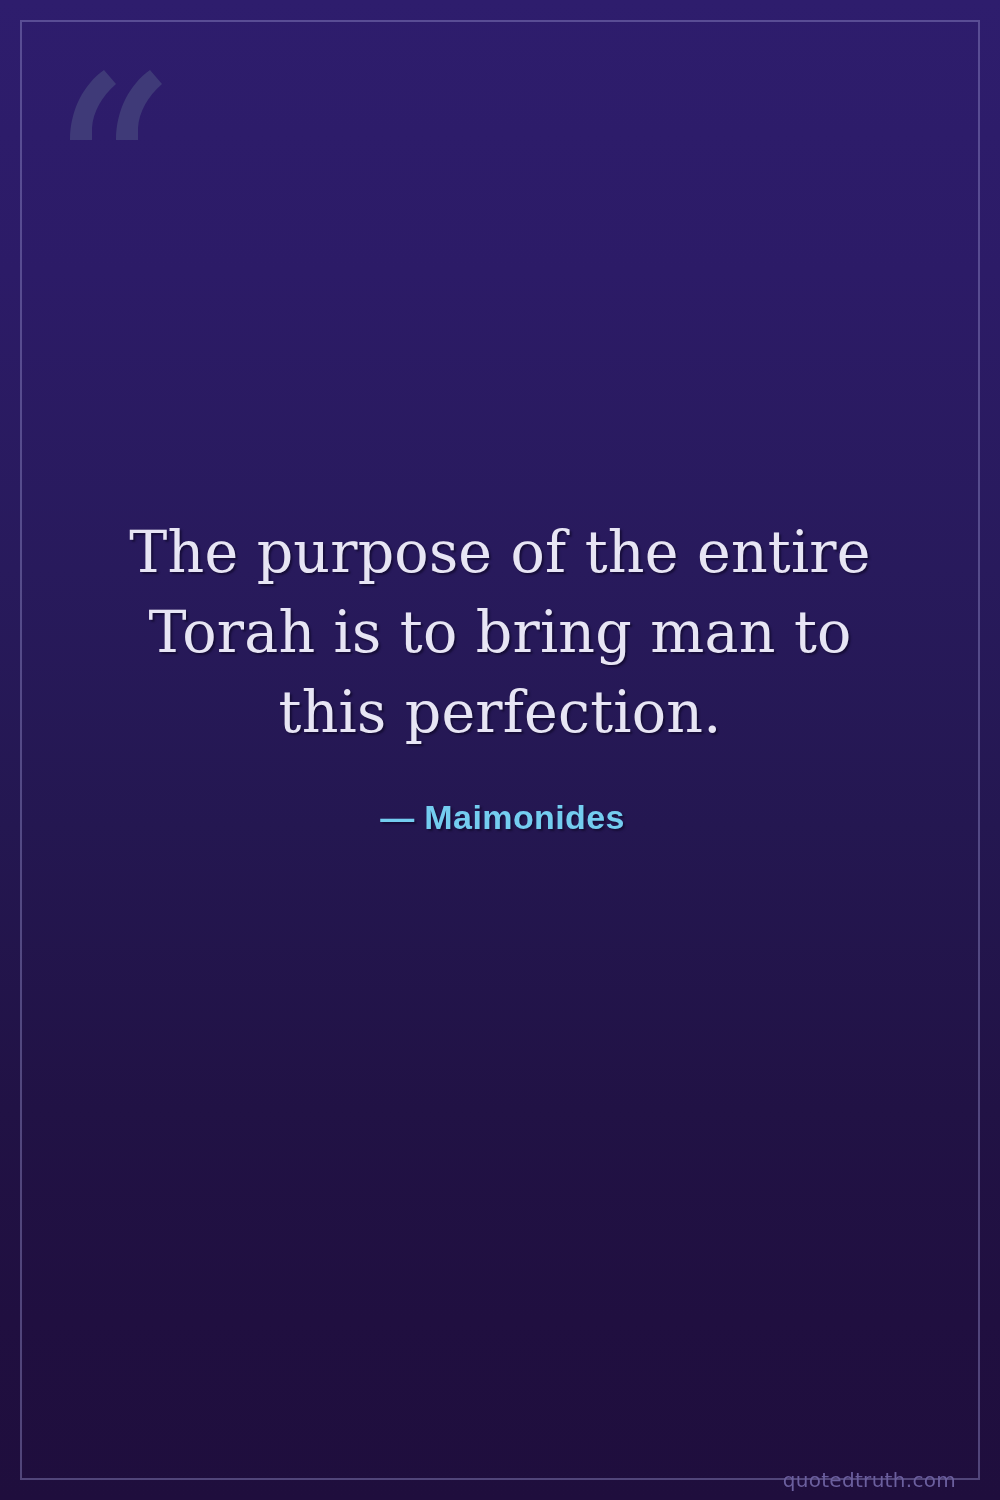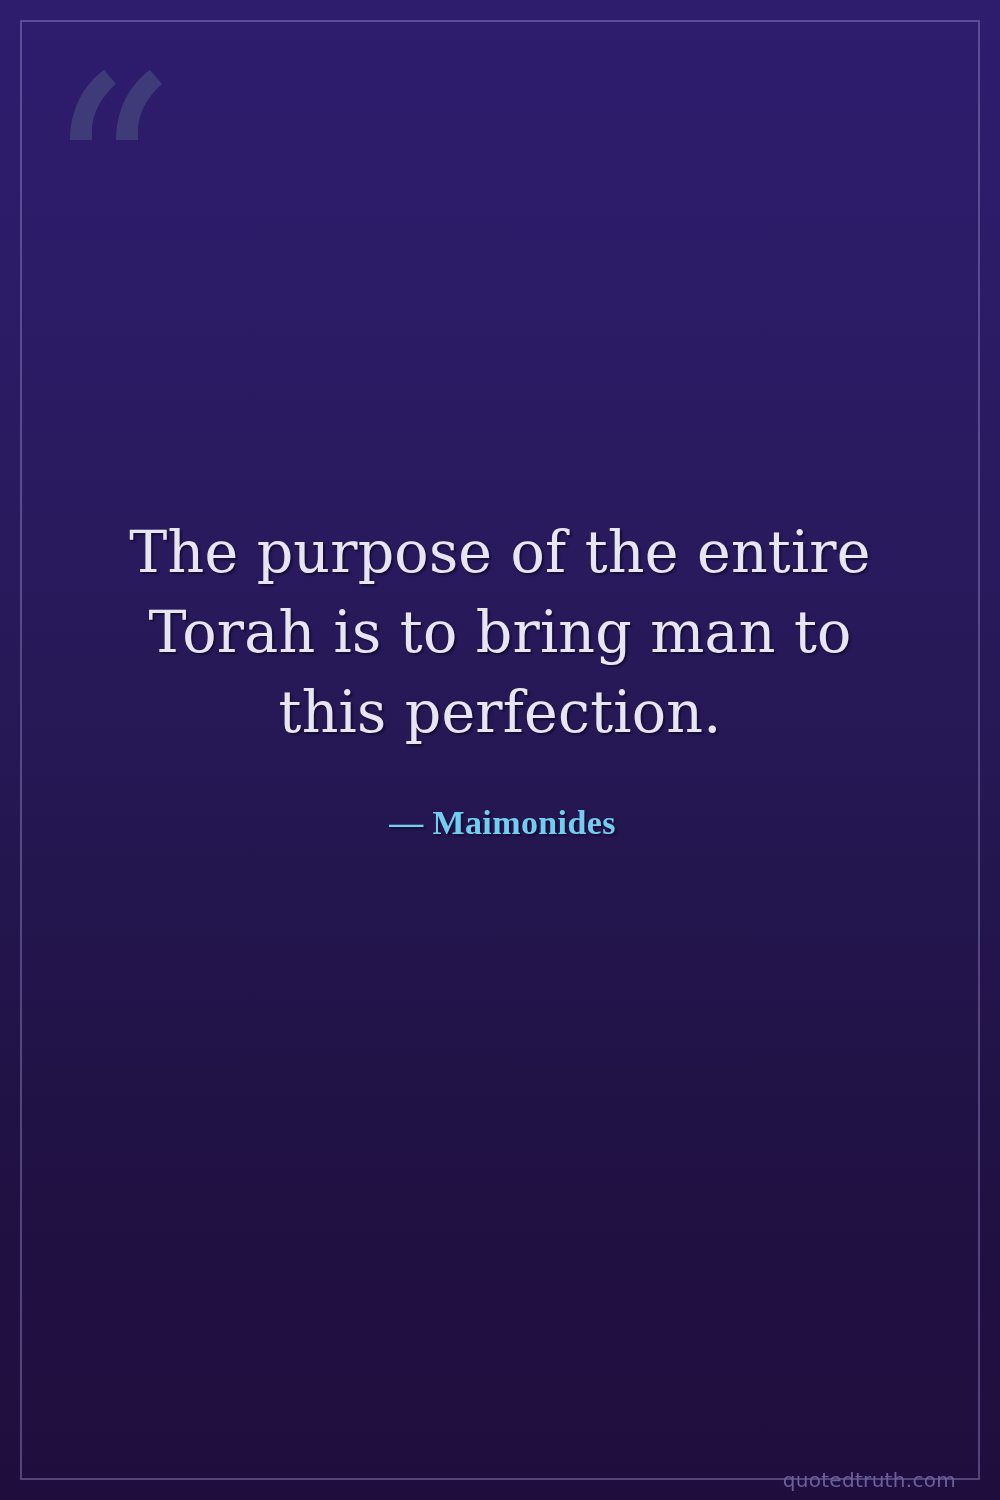--- a/index.html
+++ b/index.html
@@ -67,36 +67,36 @@
     display: flex;
     flex-direction: column;
     align-items: center;
     justify-content: center;
     padding-bottom: 160px;
     box-sizing: border-box;
   }
 
   .quote-text {
     width: 760px;
-    margin: 14px;
+    margin: 8px;
     text-align: center;
     font-family: "DejaVu Serif", "Liberation Serif", serif;
     font-size: 57px;
     line-height: 80px;
     font-weight: 400;
     color: #e7e5f4;
     letter-spacing: 0.2px;
     text-shadow: 2px 2px 2px rgba(10, 4, 30, 0.55);
     white-space: pre-line;
   }
 
   .quote-attribution {
     margin: 38px 0 0 5px;
     text-align: left;
-    font-family: Liberation Serif, serif;
+    font-family: Liberation Sans, sans-serif;
     font-size: 34px;
     font-weight: 700;
     color: #74cdf0;
     letter-spacing: 0.4px;
     text-shadow: 2px 2px 2px rgba(10, 4, 30, 0.5);
   }
 
   
   .watermark {
     position: absolute;

